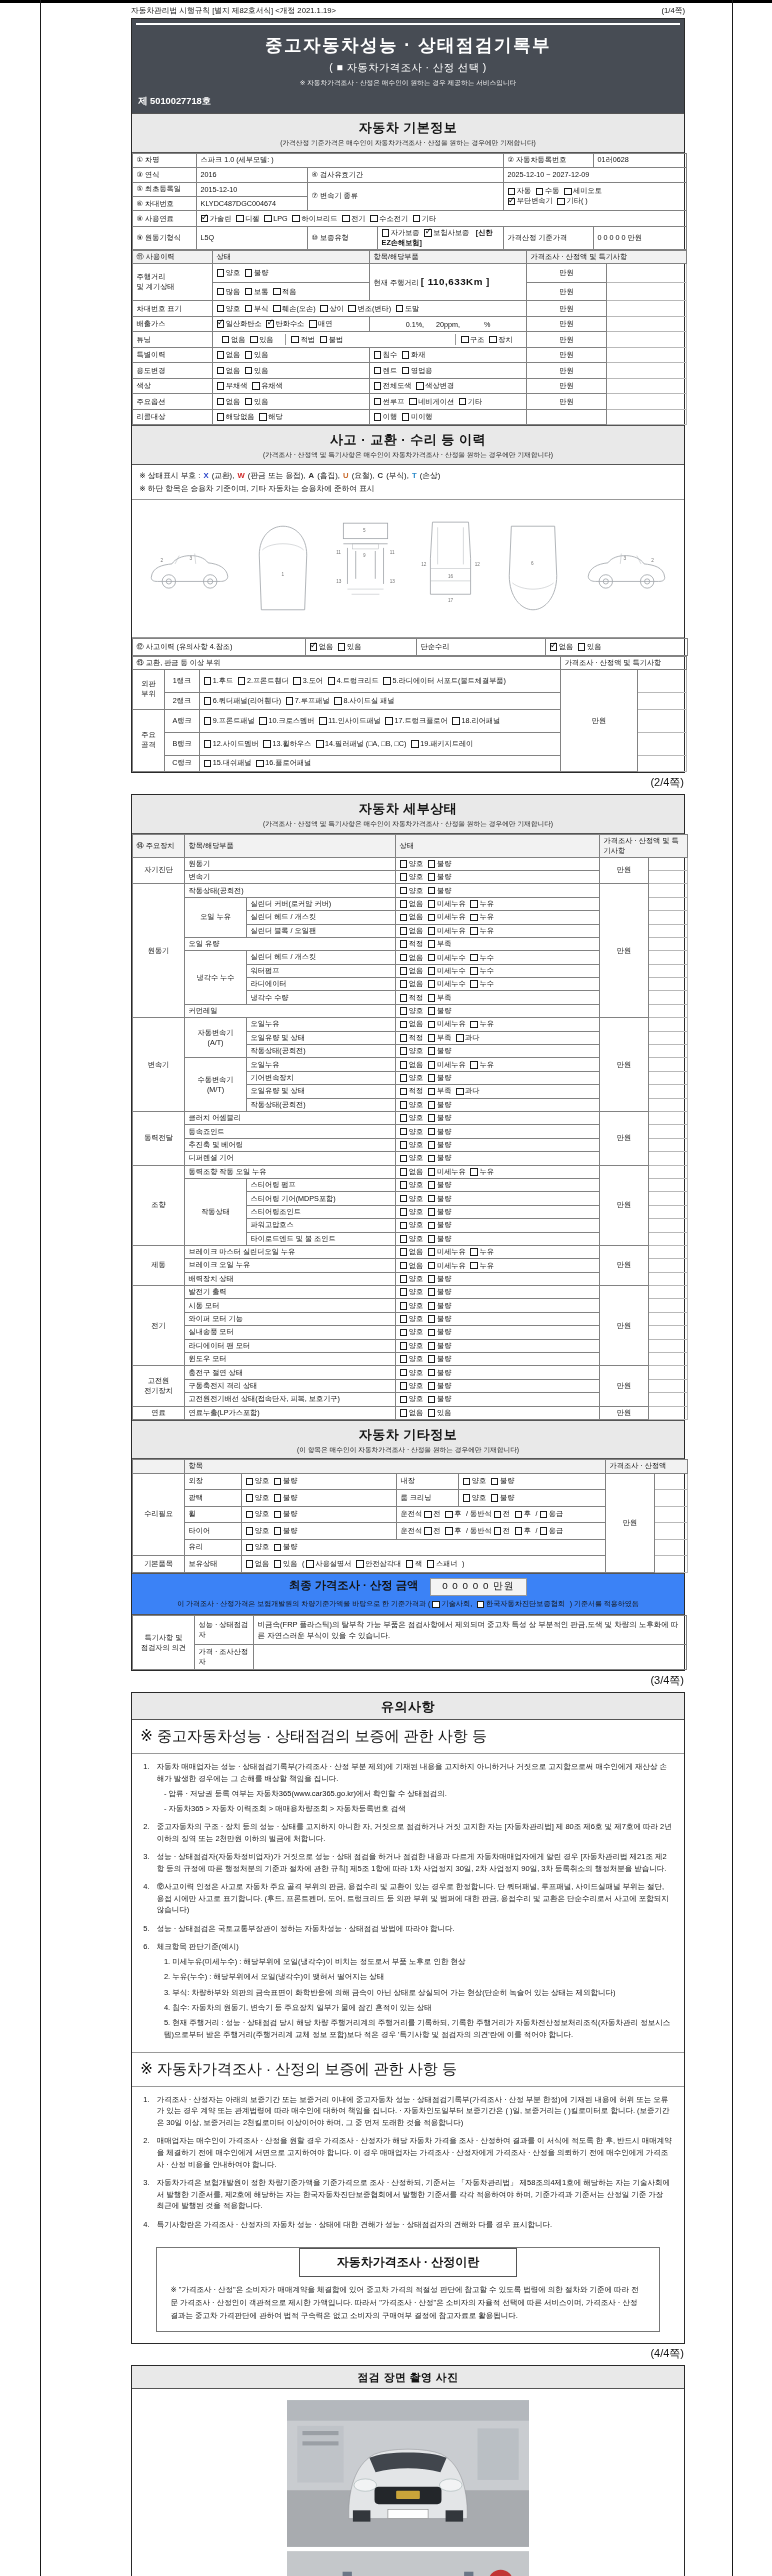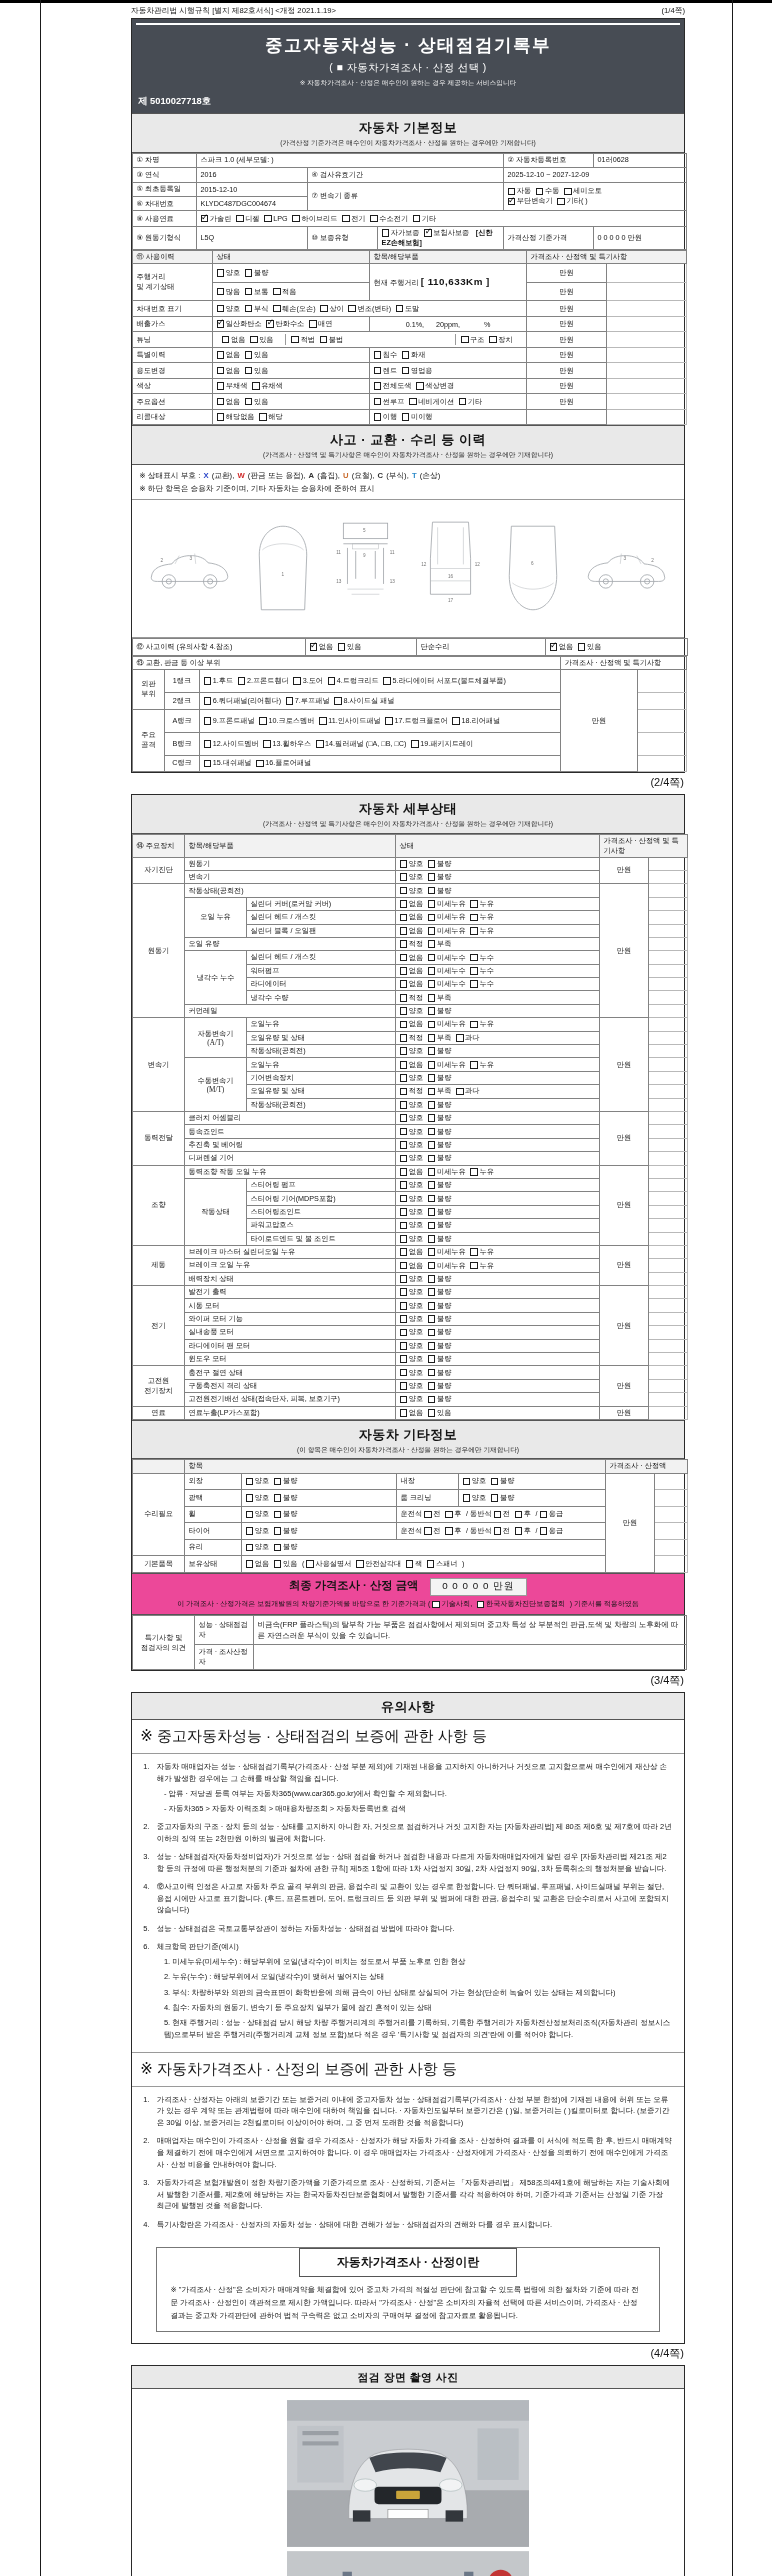--- a/index.html
+++ b/index.html
@@ -25,21 +25,21 @@
   .band-title{font-size:13px;font-weight:bold;letter-spacing:0.5px;}
   .band-sub{font-size:6.7px;margin-top:2.1px;color:#222;}
   
   table{border-collapse:collapse;width:100%;table-layout:fixed;}
   td{border:0.5px solid #828282;font-size:7.2px;padding:1px 3.6px;vertical-align:middle;overflow:hidden;}
   td.hd{background:#f2f2f2;font-size:7.2px;}
   tr{height:14px;}
   tr.h36{height:18.5px;} tr.h30{height:15.5px;} tr.h28{height:14.4px;} tr.h26{height:13.4px;}
   tr.h32{height:16.5px;} tr.h48{height:25px;} tr.h56{height:29px;}
   .lab{color:#111;}
-  .prel{white-space:pre-line;font-family:Liberation Serif, serif;}
+  .prel{white-space:pre-line;}
   .pre{white-space:pre;}
   .ctr{text-align:center;}
   .spare{border-color:#b9b9b9;}
   .gcell{text-align:center;font-size:7.2px;}
   .price{text-align:center;font-size:7.2px;}
   
   .cbi{display:inline-flex;align-items:center;margin-right:4.6px;white-space:nowrap;vertical-align:middle;}
   .cb{display:inline-block;width:5.7px;height:5.7px;border:1px solid #1d1d1d;margin-right:1.5px;position:relative;background:#fff;flex:none;}
   .cb.ck:after{content:"\2713";position:absolute;left:-0.5px;top:-4.1px;font-size:8.8px;font-weight:bold;color:#000;}
   .cbt{font-size:7.2px;}
@@ -48,21 +48,21 @@
   .mil-val{font-size:9.8px;font-weight:bold;letter-spacing:0.5px;}
   
   .notes{padding:4.1px 7.2px;border-bottom:0.5px solid #999;font-size:7.7px;line-height:1.7;}
   .legend-ch{font-weight:bold;margin:0 1px 0 3.1px;}
   .diagrams{display:flex;justify-content:space-around;align-items:center;padding:7.2px 4.1px 8.2px;border-bottom:0.5px solid #999;height:122px;}
   .diagrams svg{display:block;}
   .dg-num{font-size:9px;fill:#777;}
   .dg{stroke:#a2a6ab;fill:none;stroke-width:1.6;}
   .dgl{stroke:#b5b8bc;fill:none;stroke-width:1;}
   
-  .finalband{background:#ec4899;border-top:0.5px solid #555;border-bottom:0.5px solid #555;padding:4.1px 0 4.6px;text-align:center;}
+  .finalband{background:#3b82f6;border-top:0.5px solid #555;border-bottom:0.5px solid #555;padding:4.1px 0 4.6px;text-align:center;}
   .final-label{font-size:11.3px;font-weight:bold;margin-right:9.3px;}
   .final-amount{display:inline-block;border:0.5px solid #9a9a9a;background:#f4f4f4;padding:1.5px 11.3px;font-size:9.8px;letter-spacing:1px;}
   .final-note{font-size:7px;margin-top:3.6px;}
   
   .nsubrow{border-bottom:0.5px solid #9a9a9a;padding:6.7px 8.2px;font-size:15px;}
   .nitems{padding:7.2px 11.3px 5.2px;}
   .ni{display:flex;margin-bottom:6.7px;font-size:7.5px;line-height:1.55;}
   .ni .nn{width:13.4px;flex:none;}
   .ni .nt{flex:1;}
   .nsubline{margin:3.6px 0 0 7.2px;}
@@ -1357,21 +1357,21 @@
   <div class="pmark">(3/4쪽)</div>
 
   <section class="box">
     <div class="band">
       <div class="band-title">유의사항</div>
     </div>
     <div class="nsubrow">※ 중고자동차성능 · 상태점검의 보증에 관한 사항 등</div>
     <div class="nitems" id="notice-items-1">
         <div class="ni">
           <span class="nn">1.</span>
-          <span class="nt">자동차 매매업자는 성능 · 상태점검기록부(가격조사 · 산정 부분 제외)에 기재된 내용을 고지하지 아니하거나 거짓으로 고지함으로써 매수인에게 재산상 손해가 발생한 경우에는 그 손해를 배상할 책임을 집니다.<div class="nsubline">- 압류 · 저당권 등록 여부는 자동차365(www.car365.go.kr)에서 확인할 수 제외합니다.</div><div class="nsubline">- 자동차365 &gt; 자동차 이력조회 &gt; 매매용차량조회 &gt; 자동차등록번호 검색</div></span>
+          <span class="nt">자동차 매매업자는 성능 · 상태점검기록부(가격조사 · 산정 부분 제외)에 기재된 내용을 고지하지 아니하거나 거짓으로 고지함으로써 매수인에게 재산상 손해가 발생한 경우에는 그 손해를 배상할 책임을 집니다.<div class="nsubline">- 압류 · 저당권 등록 여부는 자동차365(www.car365.go.kr)에서 확인할 수 상태점검의.</div><div class="nsubline">- 자동차365 &gt; 자동차 이력조회 &gt; 매매용차량조회 &gt; 자동차등록번호 검색</div></span>
         </div>
         <div class="ni">
           <span class="nn">2.</span>
           <span class="nt">중고자동차의 구조 · 장치 등의 성능 · 상태를 고지하지 아니한 자, 거짓으로 점검하거나 거짓 고지한 자는 [자동차관리법] 제 80조 제6호 및 제7호에 따라 2년 이하의 징역 또는 2천만원 이하의 벌금에 처합니다.</span>
         </div>
         <div class="ni">
           <span class="nn">3.</span>
           <span class="nt">성능 · 상태점검자(자동차정비업자)가 거짓으로 성능 · 상태 점검을 하거나 점검한 내용과 다르게 자동차매매업자에게 알린 경우 [자동차관리법 제21조 제2항 등의 규정에 따른 행정처분의 기준과 절차에 관한 규칙] 제5조 1항에 따라 1차 사업정지 30일, 2차 사업정지 90일, 3차 등록취소의 행정처분을 받습니다.</span>
         </div>
         <div class="ni">

